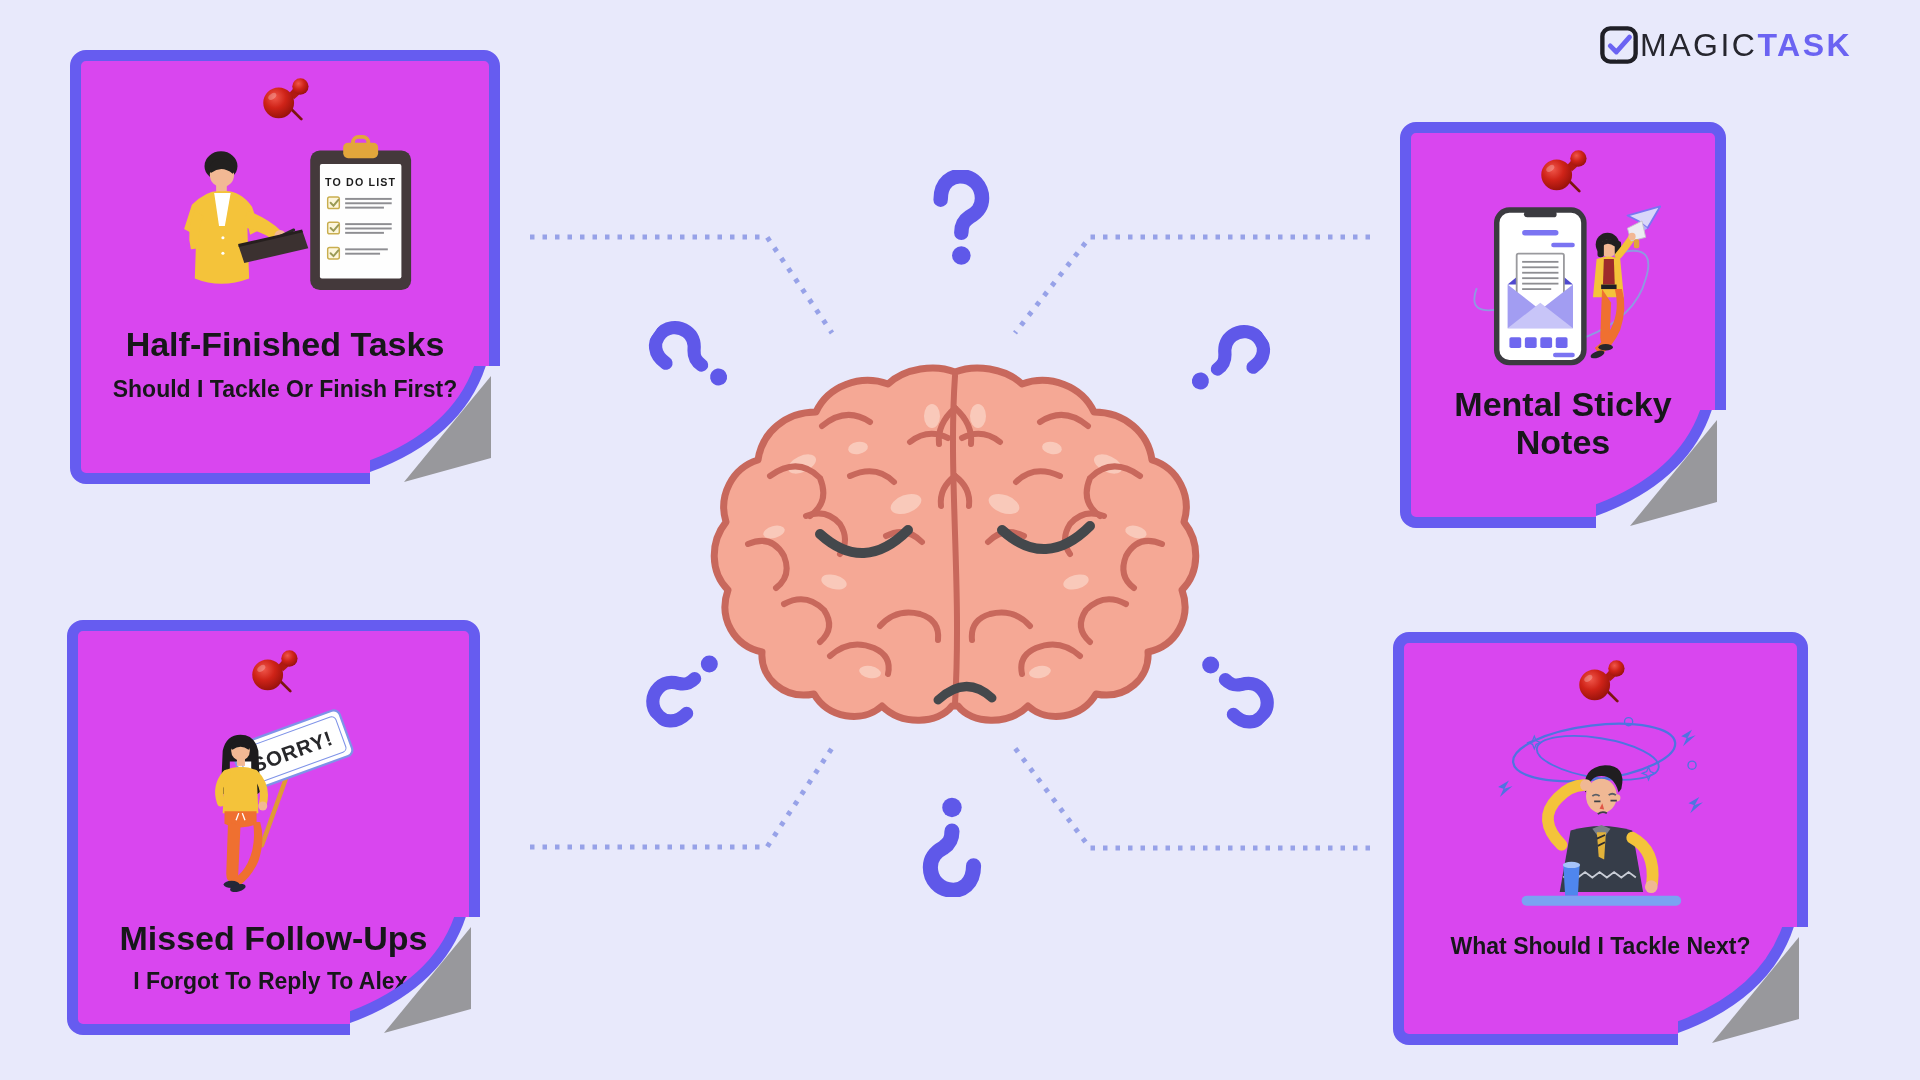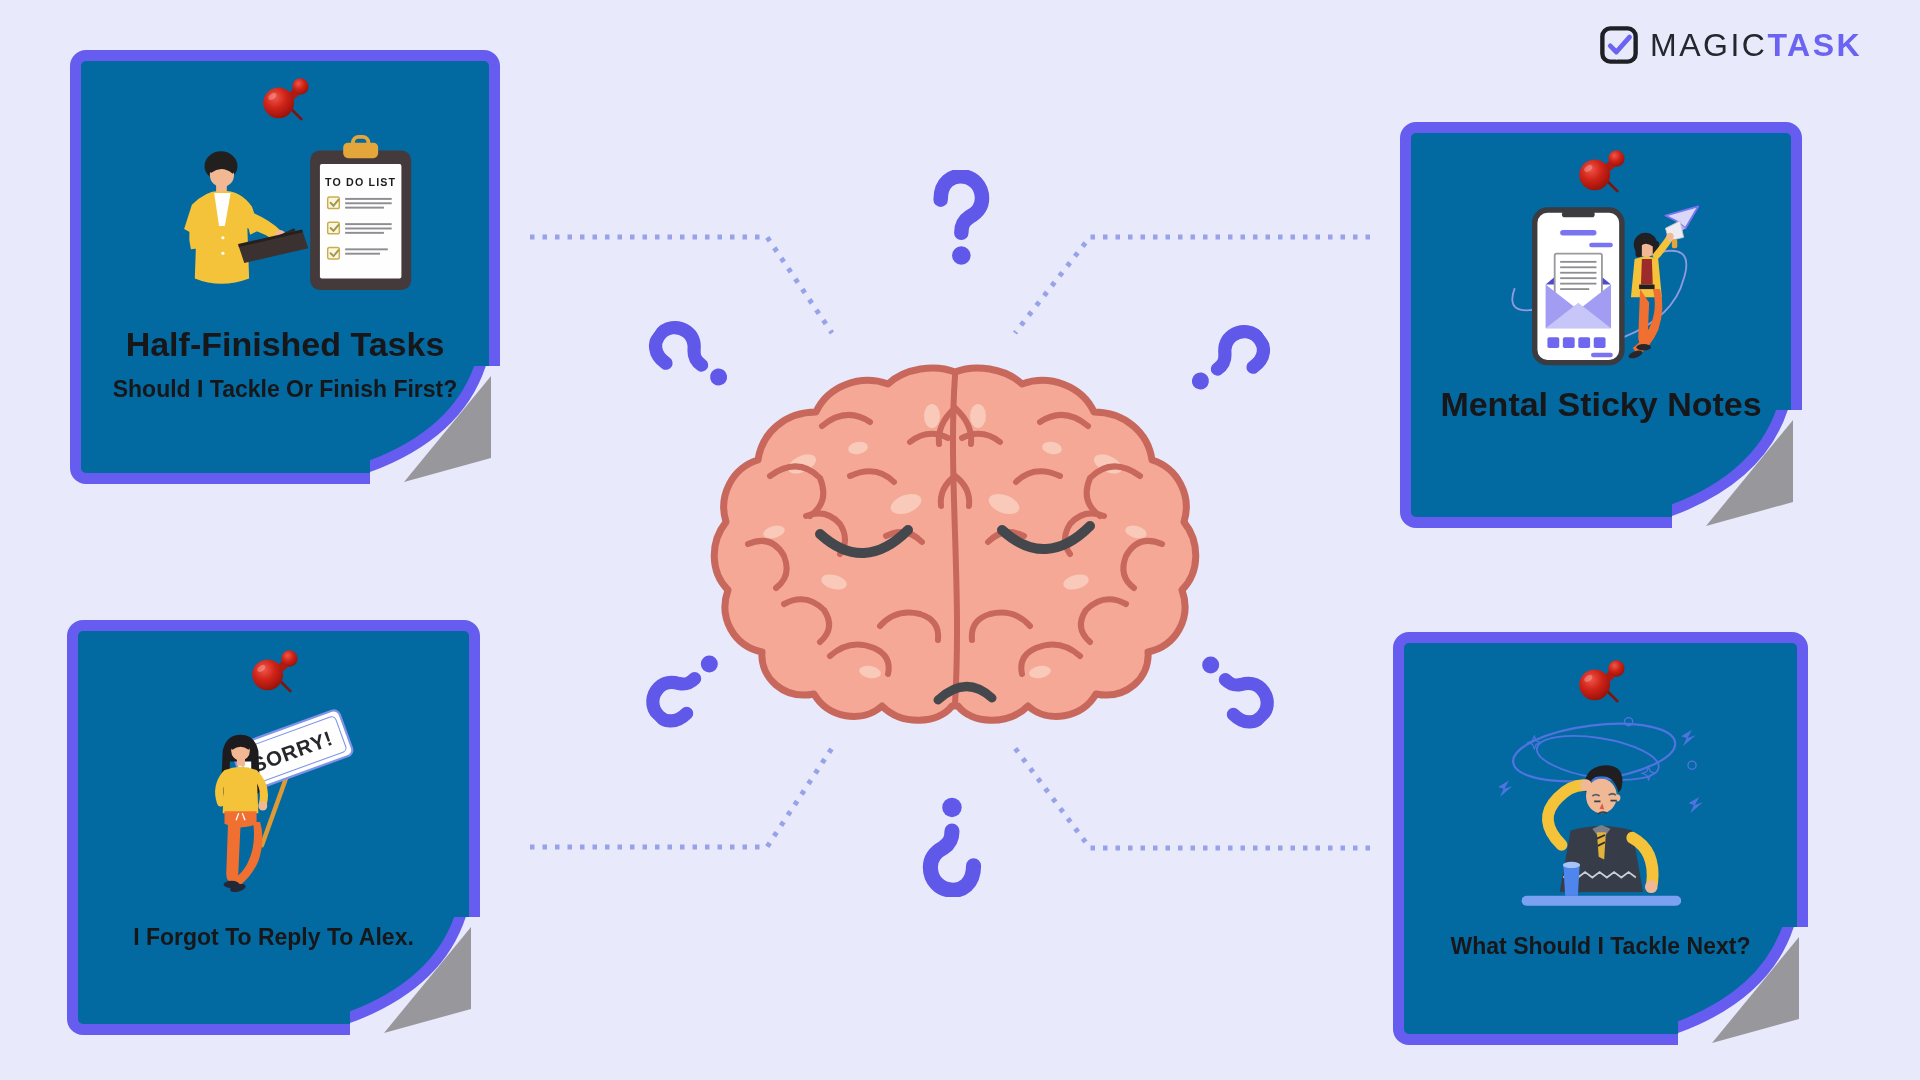--- a/index.html
+++ b/index.html
@@ -1,39 +1,39 @@
 <!DOCTYPE html>
 <html><head>
 <meta charset="utf-8">
 <style>
   html,body{margin:0;padding:0;background:#e8e9fb;}
   #canvas{position:relative;width:1920px;height:1080px;background:#e8e9fb;overflow:hidden;
           font-family:"Liberation Sans",sans-serif;}
 
   
-  .logo{position:absolute;left:1598px;top:24px;display:flex;align-items:center;gap:10px;}
+  .logo{position:absolute;left:1598px;top:24px;display:flex;align-items:center;gap:0;}
   .logo-text{font-size:32px;letter-spacing:2.5px;white-space:nowrap;}
   .logo-magic{font-weight:500;color:#26262e;}
   .logo-task{font-weight:800;color:#6b63f2;}
 
   
   #connectors{position:absolute;left:0;top:0;z-index:1;pointer-events:none;}
   .qm{position:absolute;z-index:1;color:#5f58e9;}
 
   
-  .card{position:absolute;box-sizing:border-box;background:#0369a1;border:11px solid #665cf0;
+  .card{position:absolute;box-sizing:border-box;background:#d946ef;border:11px solid #665cf0;
         border-radius:16px;border-bottom-right-radius:5px;display:flex;flex-direction:column;
         align-items:center;z-index:2;}
   .card-title{font-weight:800;font-size:34px;line-height:1.12;color:#17171a;text-align:center;}
   .card-sub{font-weight:700;font-size:23px;line-height:1.28;color:#17171a;text-align:center;}
   .pin{margin-top:14px;flex:none;}
   .curl{position:absolute;right:-11px;bottom:-13px;width:130px;height:120px;z-index:3;}
 
   .card--tl{left:70px;top:50px;width:430px;height:434px;}
-  .card--tr{left:1400px;top:122px;width:402px;height:406px;}
+  .card--tr{left:1400px;top:122px;width:326px;height:406px;}
   .card--bl{left:67px;top:620px;width:413px;height:415px;}
   .card--br{left:1393px;top:632px;width:415px;height:413px;}
 
   .card--tl .illo{margin-top:4px;}
   .card--tl .card-title{}
   .card--tl .card-sub{margin-top:12px;}
   .card--tr .illo{margin-top:2px;}
   .card--tr .card-title{margin-top:16px;}
   .card--tr .card-sub{margin-top:12px;max-width:310px;}
   .card--bl .pin{margin-top:16px;}
@@ -293,20 +293,21 @@
         <circle cx="103" cy="120" r="5" fill="#f2b894"></circle>
         <path d="M62,84 Q50,98 56,116" stroke="#f4c33a" stroke-width="9" fill="none" stroke-linecap="round"></path>
         <path d="M60,126 L96,126 L96,140 Q88,144 78,144 Q68,144 60,140 Z" fill="#ef7030"></path>
         <path d="M64,138 L62,196 Q62,206 70,206 L75,206 L78,142 Z" fill="#ef7030"></path>
         <path d="M92,138 Q96,164 86,184 Q80,196 70,202 L76,210 Q90,200 98,182 Q106,158 100,138 Z" fill="#ef7030"></path>
         <path d="M76,128 l-3,8 M80,128 l3,8" stroke="#fff" stroke-width="1.5"></path>
         <ellipse cx="68" cy="208" rx="9" ry="4" fill="#232838"></ellipse>
         <ellipse cx="75" cy="212" rx="9" ry="4" fill="#232838" transform="rotate(-15 75 212)"></ellipse>
       </g>
     </svg>
+    <div class="card-title">Missed Follow-Ups</div>
     <div class="card-sub">I Forgot To Reply To Alex.</div>
     <svg class="curl" viewBox="0 0 130 120">
       <path d="M113,-10 Q93,66 -2,101 L-2,120 L130,120 L130,-10 Z" fill="#e8e9fb"></path>
       <path d="M121,10 L121,92 L34,116 Z" fill="#98989c"></path>
       <path d="M113,-10 Q93,66 -2,101" fill="none" stroke="#665cf0" stroke-width="11"></path>
     </svg>
   </div>
 
   <div class="card card--br">
     <svg class="pin" width="58" height="52">

